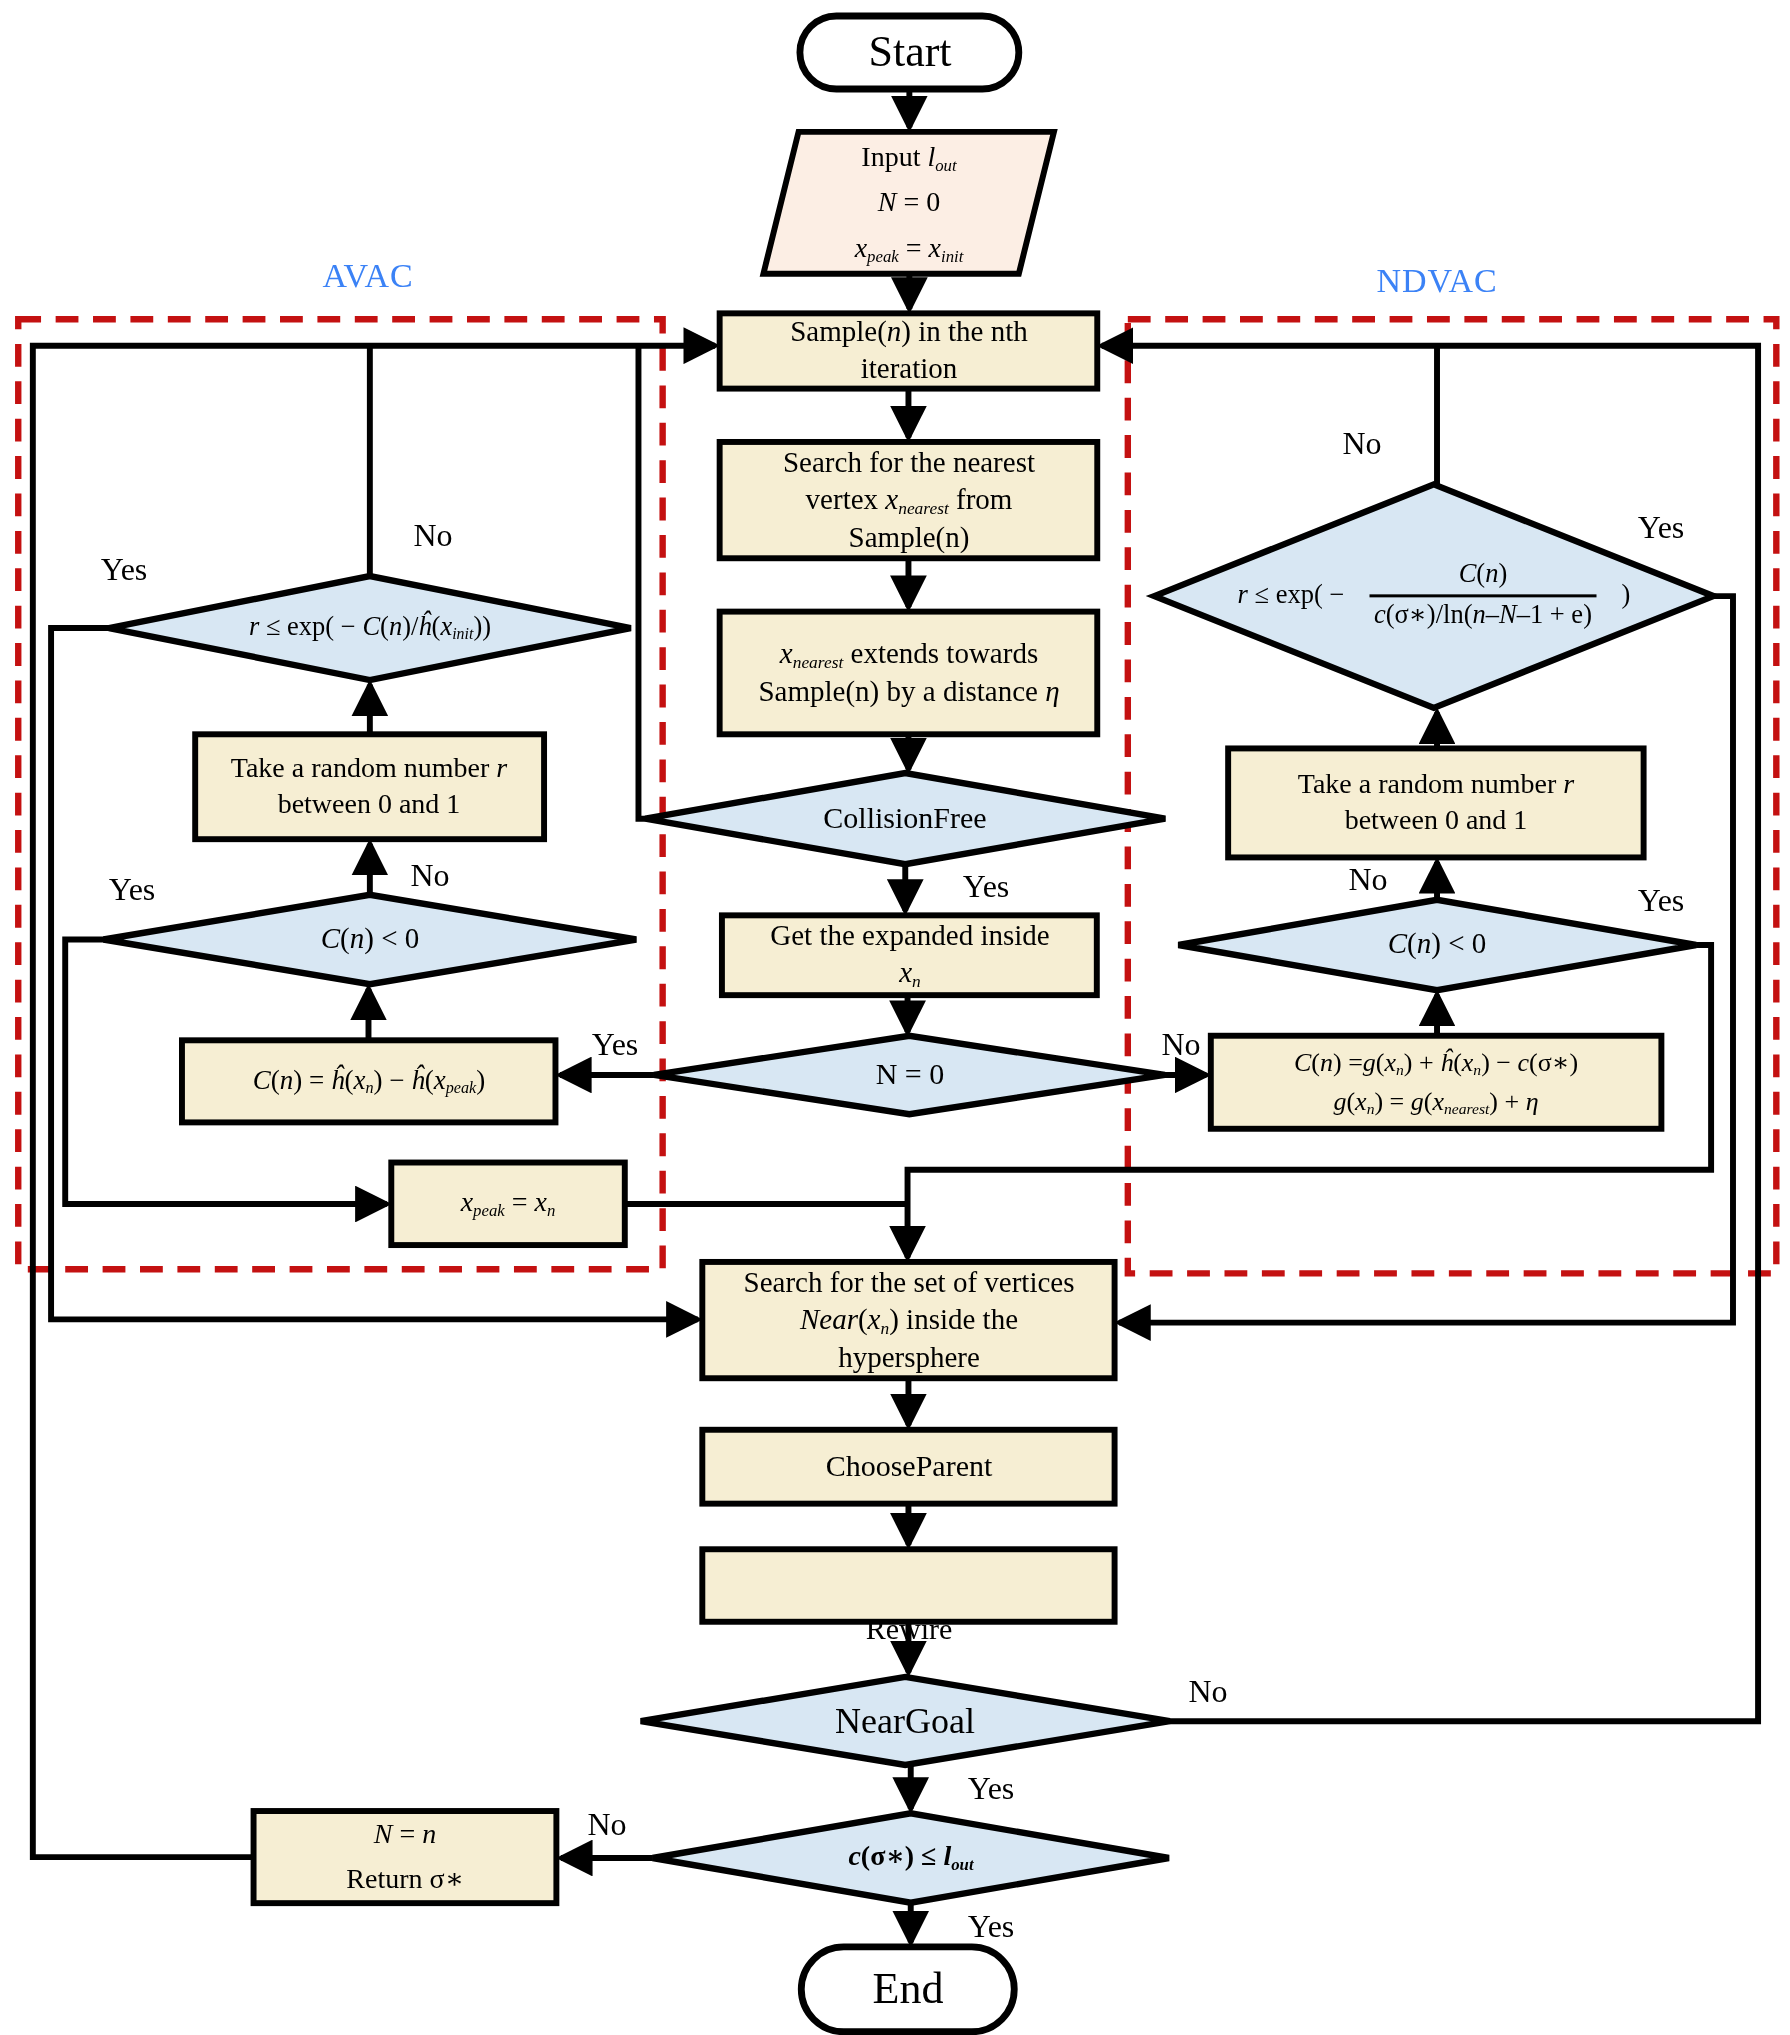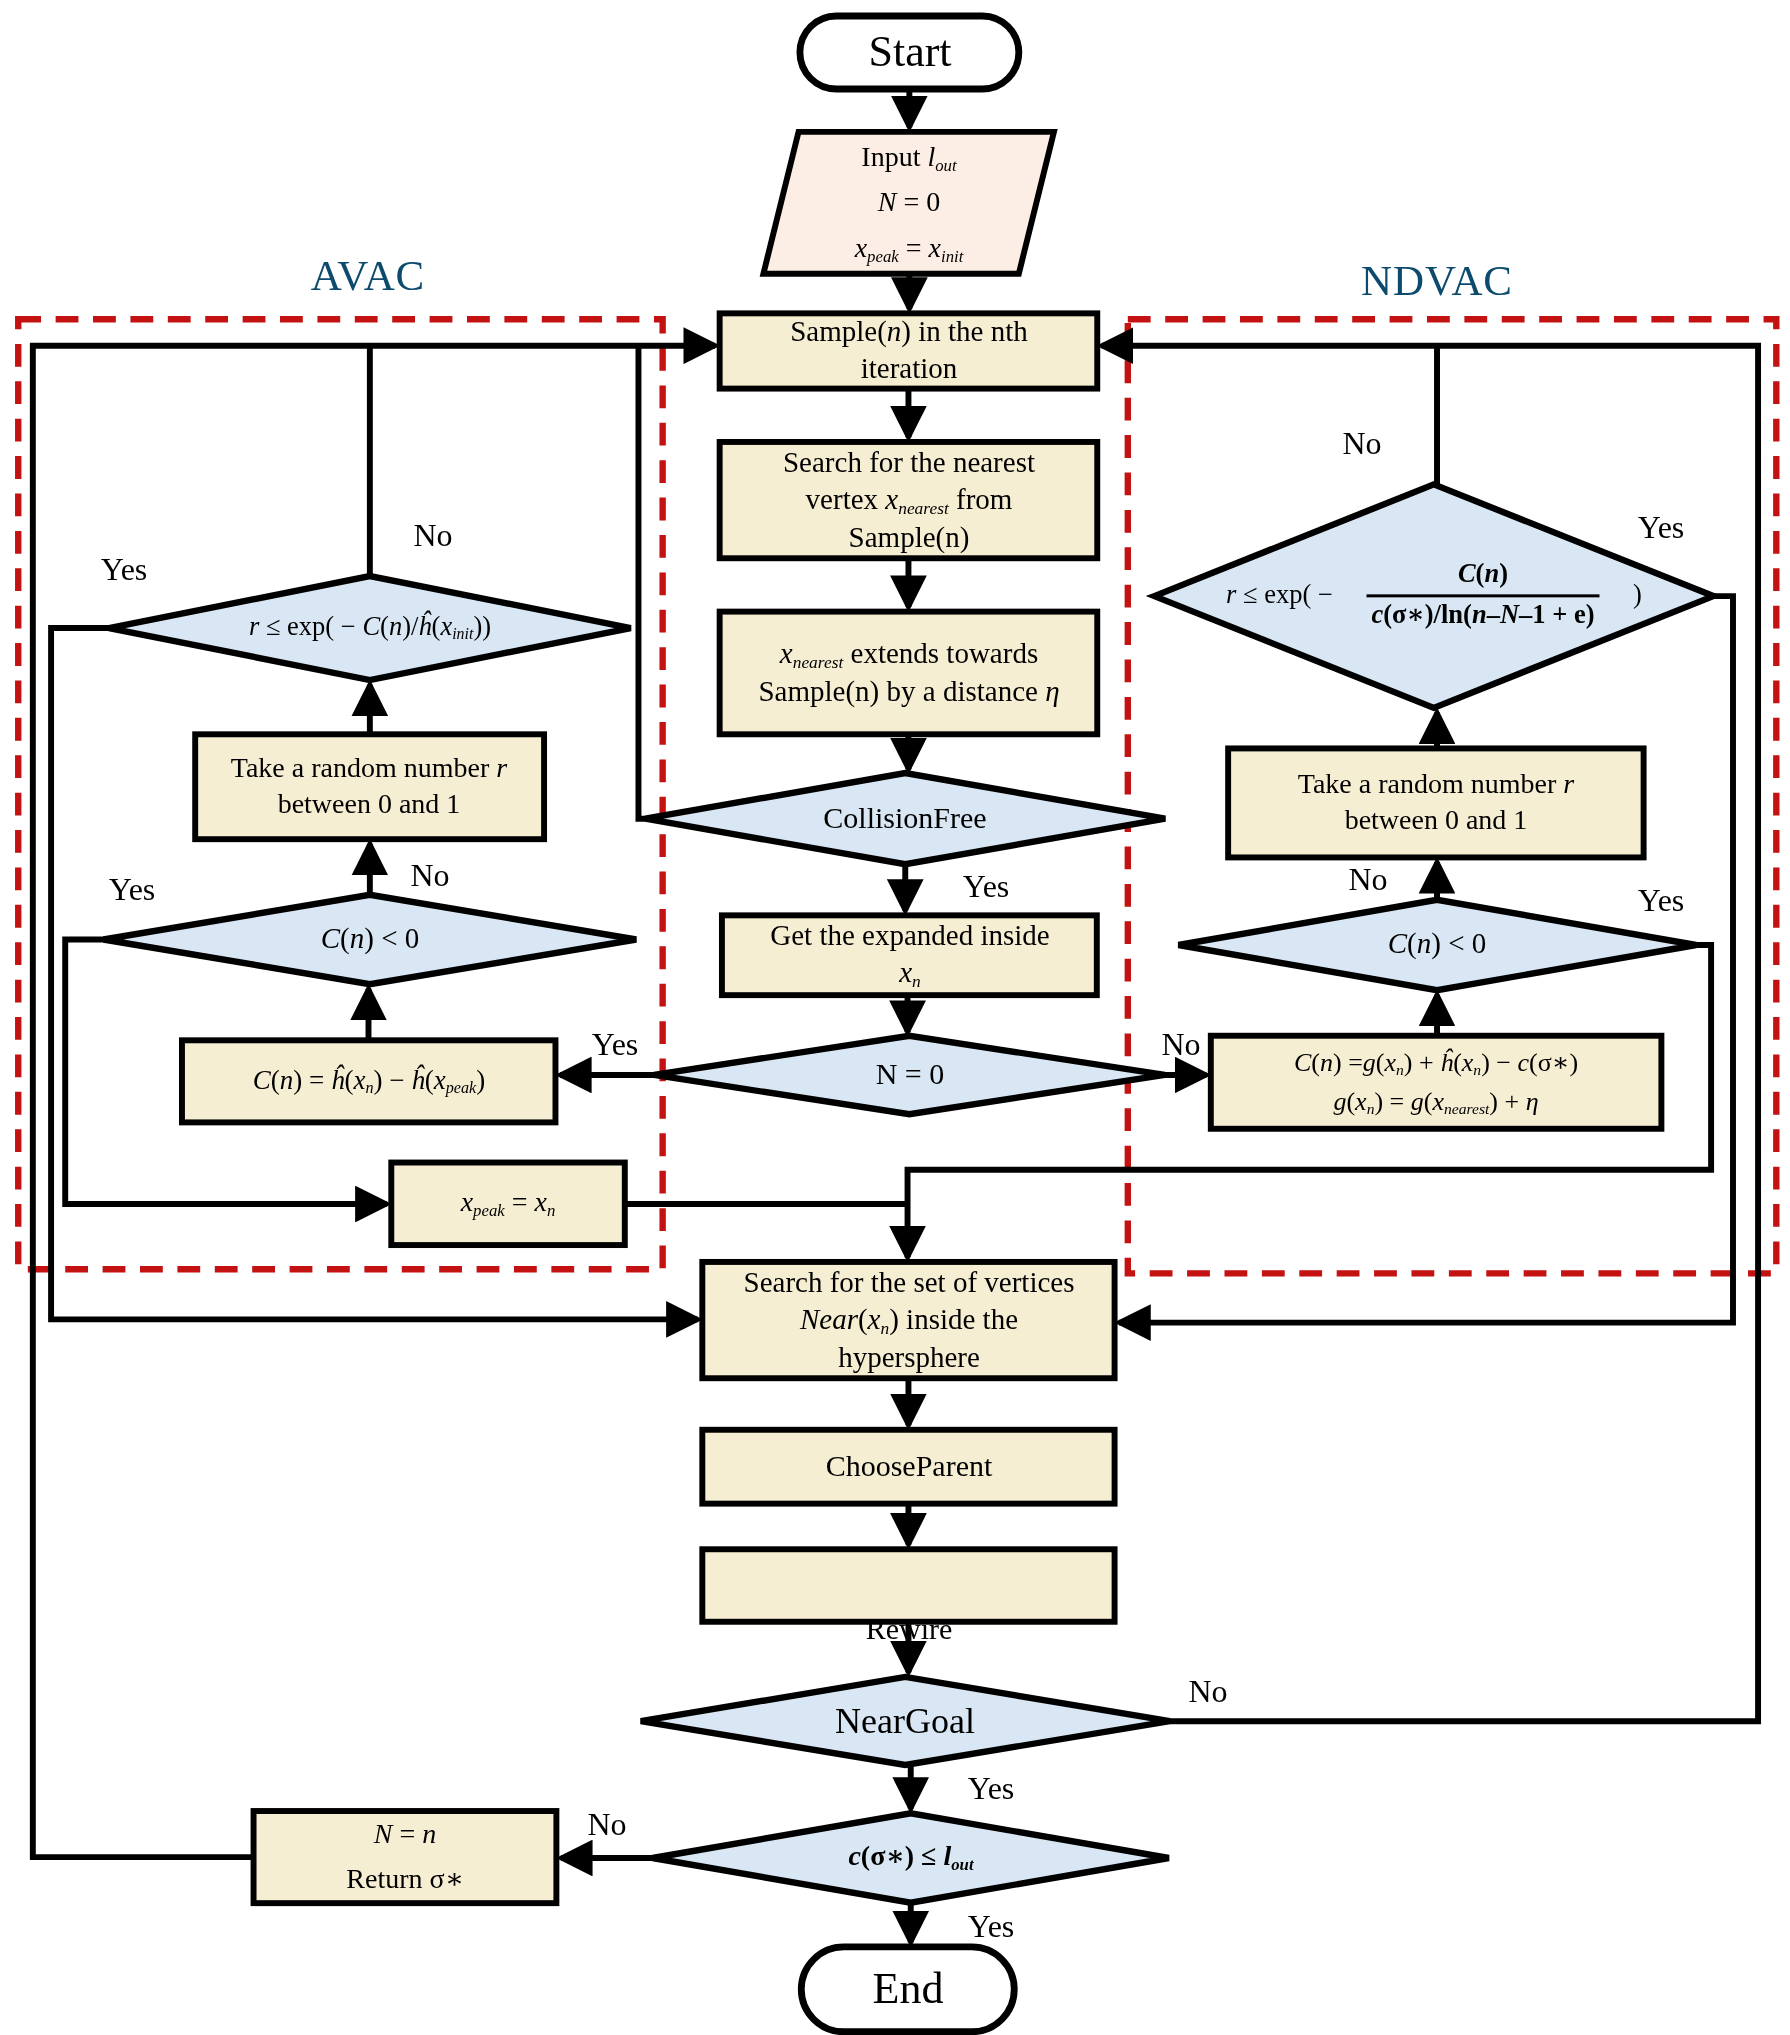--- a/index.html
+++ b/index.html
@@ -2,27 +2,27 @@
 <html style="font-size:7.3px"><head>
 <meta charset="utf-8">
 <style>
   html,body{margin:0;padding:0;background:#ffffff;}
   #stage{position:relative;width:1790px;height:2035px;background:#ffffff;overflow:hidden;
          font-family:"Liberation Serif","DejaVu Serif",serif;color:#000;}
   #wires{position:absolute;left:0;top:0;}
   .lbl{position:absolute;transform:translate(-50%,-50%);text-align:center;line-height:1.28;}
   .nw{white-space:nowrap;}
   .yn{font-size:32px;}
-  .region-title{font-size:43px;color:#0c4a6e;letter-spacing:0.9px;}
+  .region-title{font-size:34px;color:#3b82f6;letter-spacing:0.9px;}
   .terminal{font-size:44px;}
   .rs-n{font-style:normal;}
   .rs-i{font-style:italic;}
   .rs-sub{font-style:italic;font-size:0.60em;vertical-align:-0.28em;}
   .frac-wrap{display:flex;align-items:center;justify-content:center;font-size:26.5px;gap:17px;}
-  .frac{display:inline-block;text-align:center;vertical-align:middle;margin:0 17px;font-weight:bold;}
+  .frac{display:inline-block;text-align:center;vertical-align:middle;margin:0 8px;}
   .frac .num{display:block;padding:0 6.4px 2.7px 6.4px;border-bottom:3.2px solid #000;}
   .frac .den{display:block;padding:1.8px 4.6px 0 4.6px;}
 </style>
 </head>
 <body>
 
 <div id="stage">
 
   <svg id="wires" width="1790" height="2035" viewBox="0 0 3925 4462" aria-label="Start">
     <defs>

